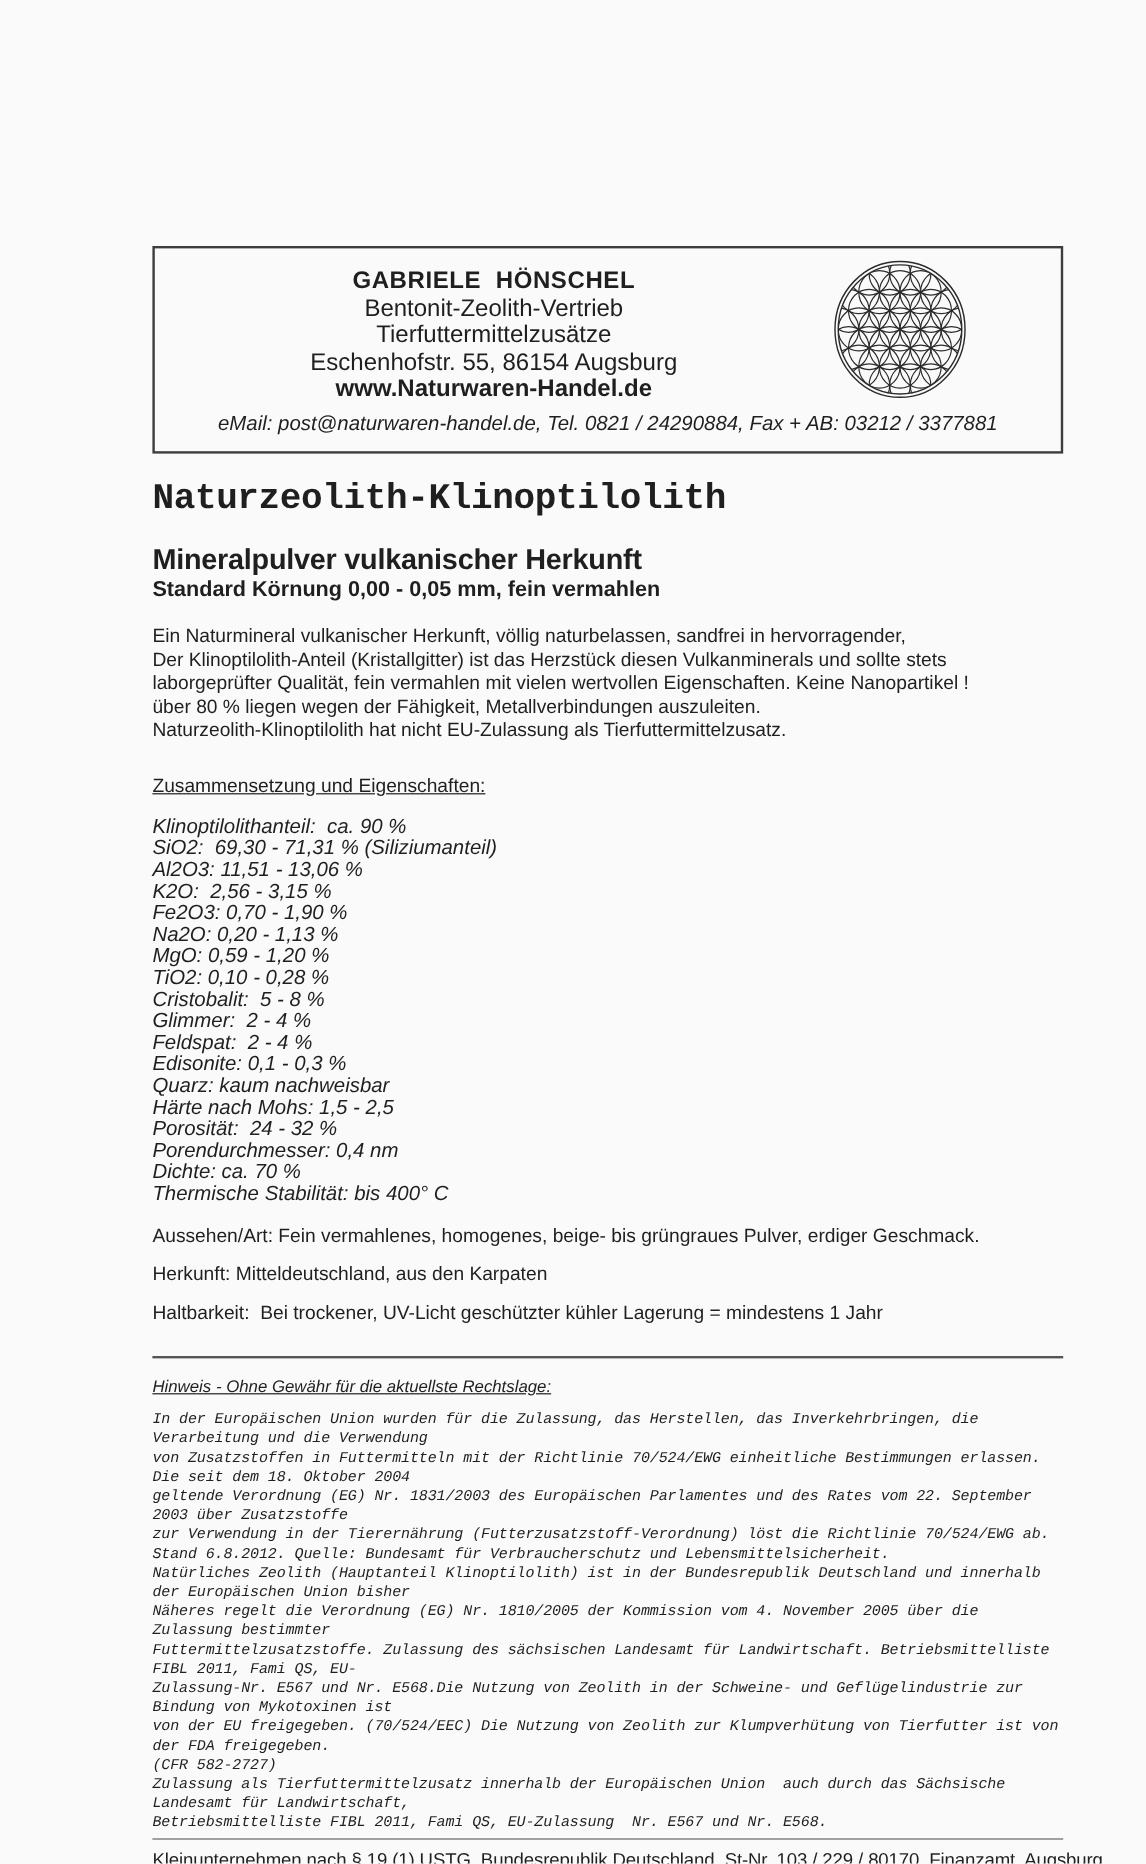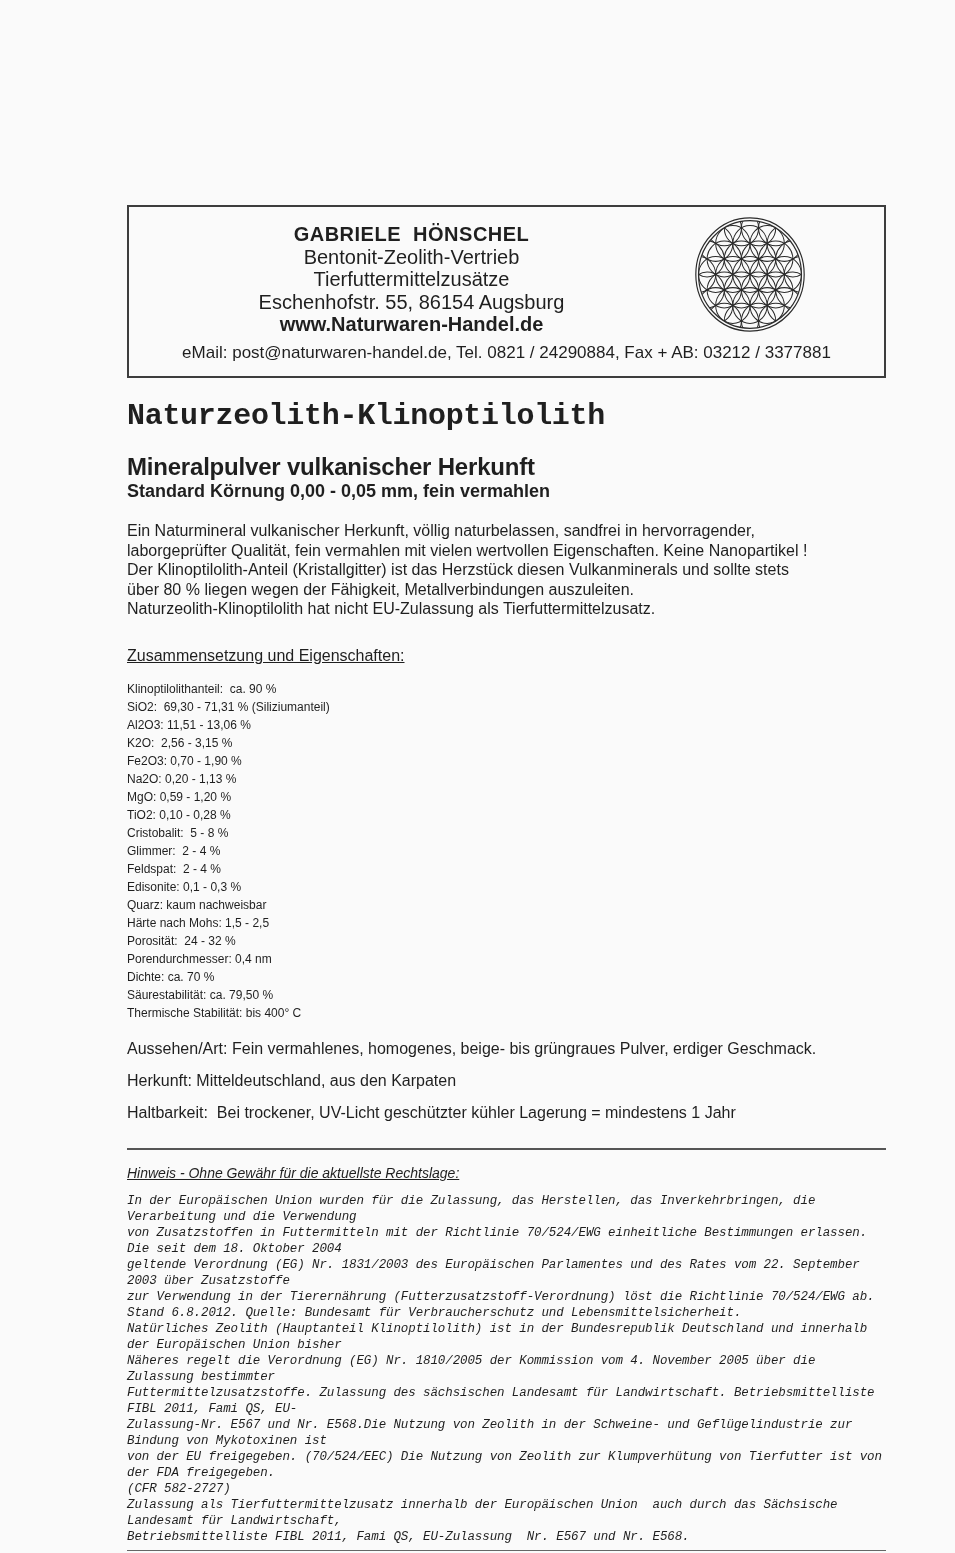--- a/index.html
+++ b/index.html
@@ -43,20 +43,21 @@
     height: 117px;
     margin: 9px 78px 0 0;
     flex: 0 0 auto;
   }
   .logo-wrap svg { width: 112px; height: 117px; display: block; }
   .contact {
     text-align: center;
     font-size: 17px;
     margin-top: 7px;
     line-height: 20px;
+    font-style: italic;
   }
 
   
   .page-title {
     margin-top: 21px;
     font-size: 30px;
     font-weight: bold;
     line-height: 34px;
     letter-spacing: -0.3px;
     font-family: Liberation Mono, monospace;
@@ -79,21 +80,21 @@
   .intro { margin-top: 19px; font-size: 16px; }
   .intro-line { line-height: 19.6px; }
 
   
   .comp-heading {
     margin-top: 27px;
     font-size: 16px;
     line-height: 19px;
     text-decoration: underline;
   }
-  .comp-list { margin-top: 15px; font-size: 12px; }
+  .comp-list { margin-top: 15px; font-size: 17px; font-style: italic; }
   .comp-item { line-height: 18px; }
 
   
   .prop { font-size: 16px; line-height: 19px; }
   .prop-appearance { margin-top: 17px; }
   .prop-origin { margin-top: 13px; }
   .prop-shelf { margin-top: 13px; }
   .prop-label { }
 
   
@@ -190,22 +191,22 @@
     <div class="contact">eMail: post@naturwaren-handel.de, Tel. 0821 / 24290884, Fax + AB: 03212 / 3377881</div>
   </div>
 
   <div class="page-title">Naturzeolith-Klinoptilolith</div>
 
   <div class="section-title">Mineralpulver vulkanischer Herkunft</div>
   <div class="section-subtitle">Standard Körnung 0,00 - 0,05 mm, fein vermahlen</div>
 
   <div class="intro">
       <div class="intro-line">Ein Naturmineral vulkanischer Herkunft, völlig naturbelassen, sandfrei in hervorragender,</div>
+      <div class="intro-line">Der Klinoptilolith-Anteil (Kristallgitter) ist das Herzstück diesen Vulkanminerals und sollte stets</div>
       <div class="intro-line">laborgeprüfter Qualität, fein vermahlen mit vielen wertvollen Eigenschaften. Keine Nanopartikel !</div>
-      <div class="intro-line">Der Klinoptilolith-Anteil (Kristallgitter) ist das Herzstück diesen Vulkanminerals und sollte stets</div>
       <div class="intro-line">über 80 % liegen wegen der Fähigkeit, Metallverbindungen auszuleiten.</div>
       <div class="intro-line">Naturzeolith-Klinoptilolith hat nicht EU-Zulassung als Tierfuttermittelzusatz.</div>
     </div>
 
   <div class="comp-heading">Zusammensetzung und Eigenschaften:</div>
 
   <div class="comp-list">
       <div class="comp-item">Klinoptilolithanteil:&nbsp; ca. 90 %</div>
       <div class="comp-item">SiO2:&nbsp; 69,30 - 71,31 % (Siliziumanteil)</div>
       <div class="comp-item">Al2O3: 11,51 - 13,06 %</div>
@@ -216,21 +217,20 @@
       <div class="comp-item">TiO2: 0,10 - 0,28 %</div>
       <div class="comp-item">Cristobalit:&nbsp; 5 - 8 %</div>
       <div class="comp-item">Glimmer:&nbsp; 2 - 4 %</div>
       <div class="comp-item">Feldspat:&nbsp; 2 - 4 %</div>
       <div class="comp-item">Edisonite: 0,1 - 0,3 %</div>
       <div class="comp-item">Quarz: kaum nachweisbar</div>
       <div class="comp-item">Härte nach Mohs: 1,5 - 2,5</div>
       <div class="comp-item">Porosität:&nbsp; 24 - 32 %</div>
       <div class="comp-item">Porendurchmesser: 0,4 nm</div>
       <div class="comp-item">Dichte: ca. 70 %</div>
-      <div class="comp-item">Säurestabilität: ca. 79,50 %</div>
       <div class="comp-item">Thermische Stabilität: bis 400° C</div>
     </div>
 
   <div class="prop prop-appearance">
     <span class="prop-label">Aussehen/Art</span><span>: Fein vermahlenes, homogenes, beige- bis grüngraues Pulver, erdiger Geschmack.</span>
   </div>
 
   <div class="prop prop-origin">
     <span class="prop-label">Herkunft:</span><span> Mitteldeutschland, aus den Karpaten</span>
   </div>

